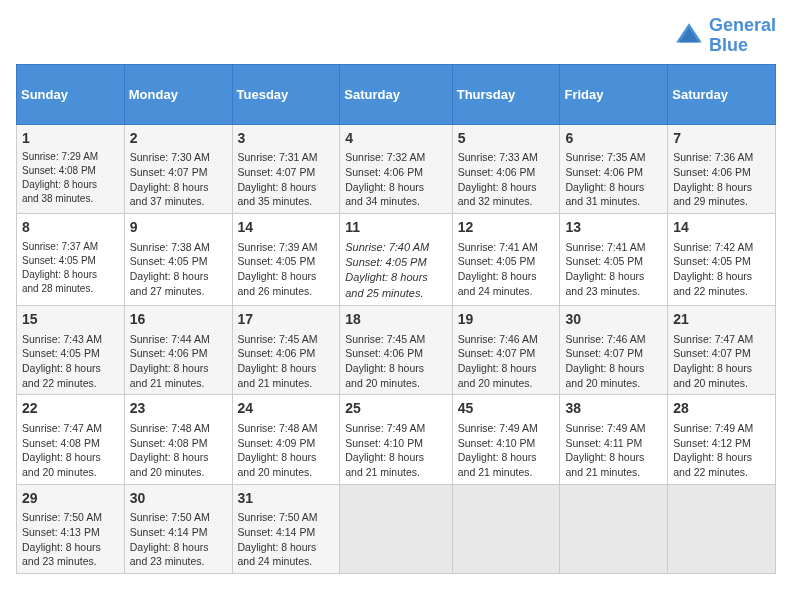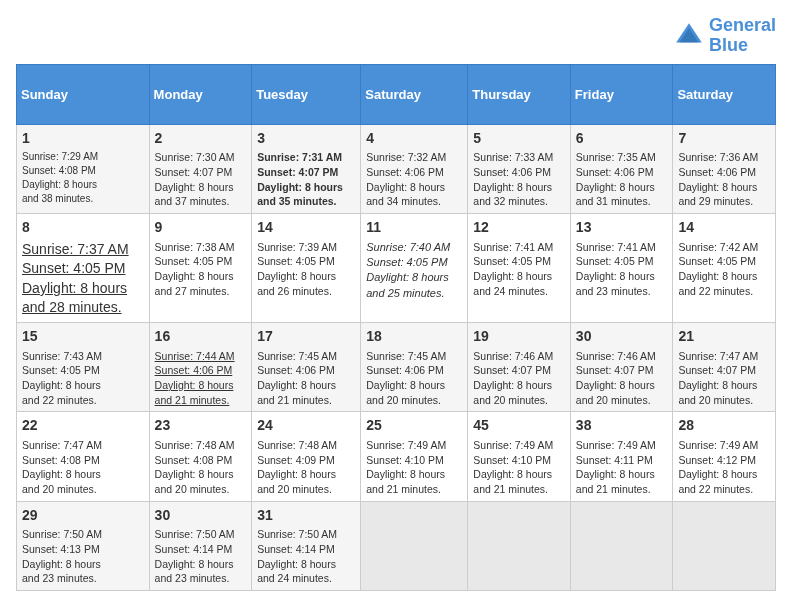--- a/index.html
+++ b/index.html
@@ -123,21 +123,21 @@
         </td>
         <td>
           <span class="day-num">2</span>
           <div style="white-space: pre-line; font-size: 10.5px;">Sunrise: 7:30 AM
 Sunset: 4:07 PM
 Daylight: 8 hours
 and 37 minutes.</div>
         </td>
         <td>
           <span class="day-num">3</span>
-          <div style="white-space: pre-line; font-size: 10.5px; font-weight: bold;">Sunrise: 7:31 AM
+          <div style="white-space: pre-line; font-size: 10.5px;">Sunrise: 7:31 AM
 Sunset: 4:07 PM
 Daylight: 8 hours
 and 35 minutes.</div>
         </td>
         <td>
           <span class="day-num">4</span>
           <div style="white-space: pre-line; font-size: 10.5px;">Sunrise: 7:32 AM
 Sunset: 4:06 PM
 Daylight: 8 hours
 and 34 minutes.</div>
@@ -160,21 +160,21 @@
           <span class="day-num">7</span>
           <div style="white-space: pre-line; font-size: 10.5px;">Sunrise: 7:36 AM
 Sunset: 4:06 PM
 Daylight: 8 hours
 and 29 minutes.</div>
         </td>
       </tr>
       <tr>
         <td>
           <span class="day-num">8</span>
-          <div style="white-space: pre-line; font-size: 14px; text-decoration: underline;">Sunrise: 7:37 AM
+          <div style="white-space: pre-line; font-size: 10px;">Sunrise: 7:37 AM
 Sunset: 4:05 PM
 Daylight: 8 hours
 and 28 minutes.</div>
         </td>
         <td>
           <span class="day-num">9</span>
           <div style="white-space: pre-line; font-size: 10.5px;">Sunrise: 7:38 AM
 Sunset: 4:05 PM
 Daylight: 8 hours
 and 27 minutes.</div>
@@ -218,21 +218,21 @@
       <tr>
         <td>
           <span class="day-num">15</span>
           <div style="white-space: pre-line; font-size: 10.5px;">Sunrise: 7:43 AM
 Sunset: 4:05 PM
 Daylight: 8 hours
 and 22 minutes.</div>
         </td>
         <td>
           <span class="day-num">16</span>
-          <div style="white-space: pre-line; font-size: 10.5px; text-decoration: underline;">Sunrise: 7:44 AM
+          <div style="white-space: pre-line; font-size: 10.5px;">Sunrise: 7:44 AM
 Sunset: 4:06 PM
 Daylight: 8 hours
 and 21 minutes.</div>
         </td>
         <td>
           <span class="day-num">17</span>
           <div style="white-space: pre-line; font-size: 10.5px;">Sunrise: 7:45 AM
 Sunset: 4:06 PM
 Daylight: 8 hours
 and 21 minutes.</div>

